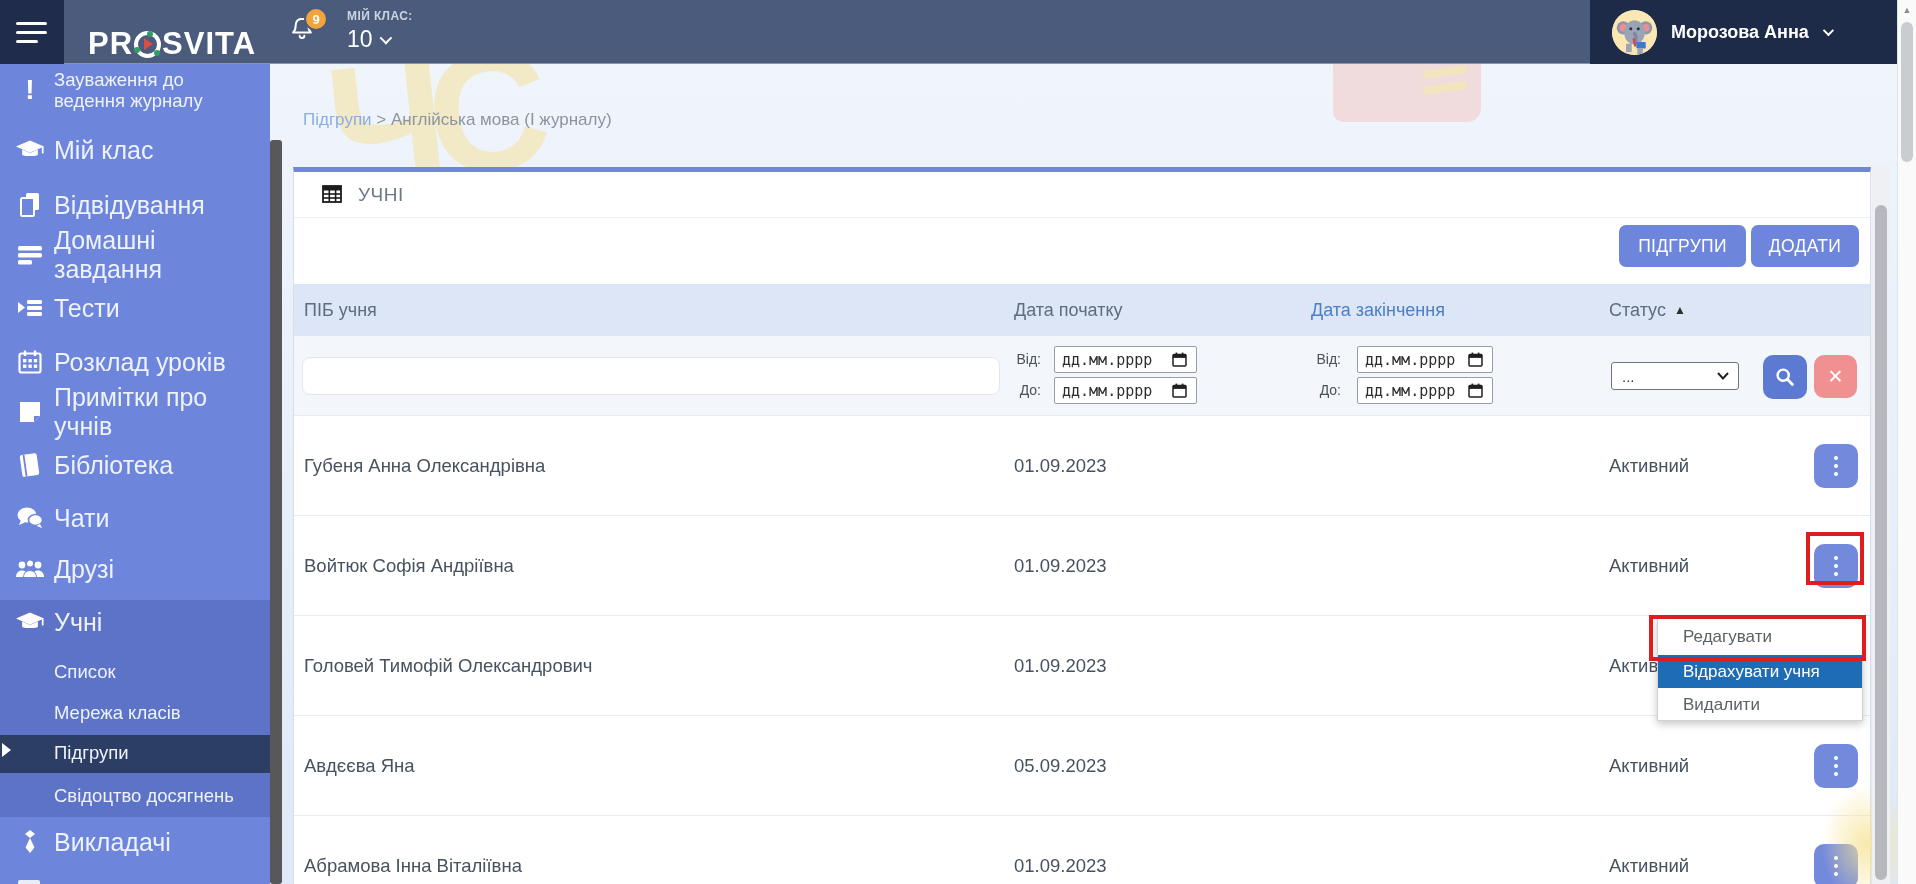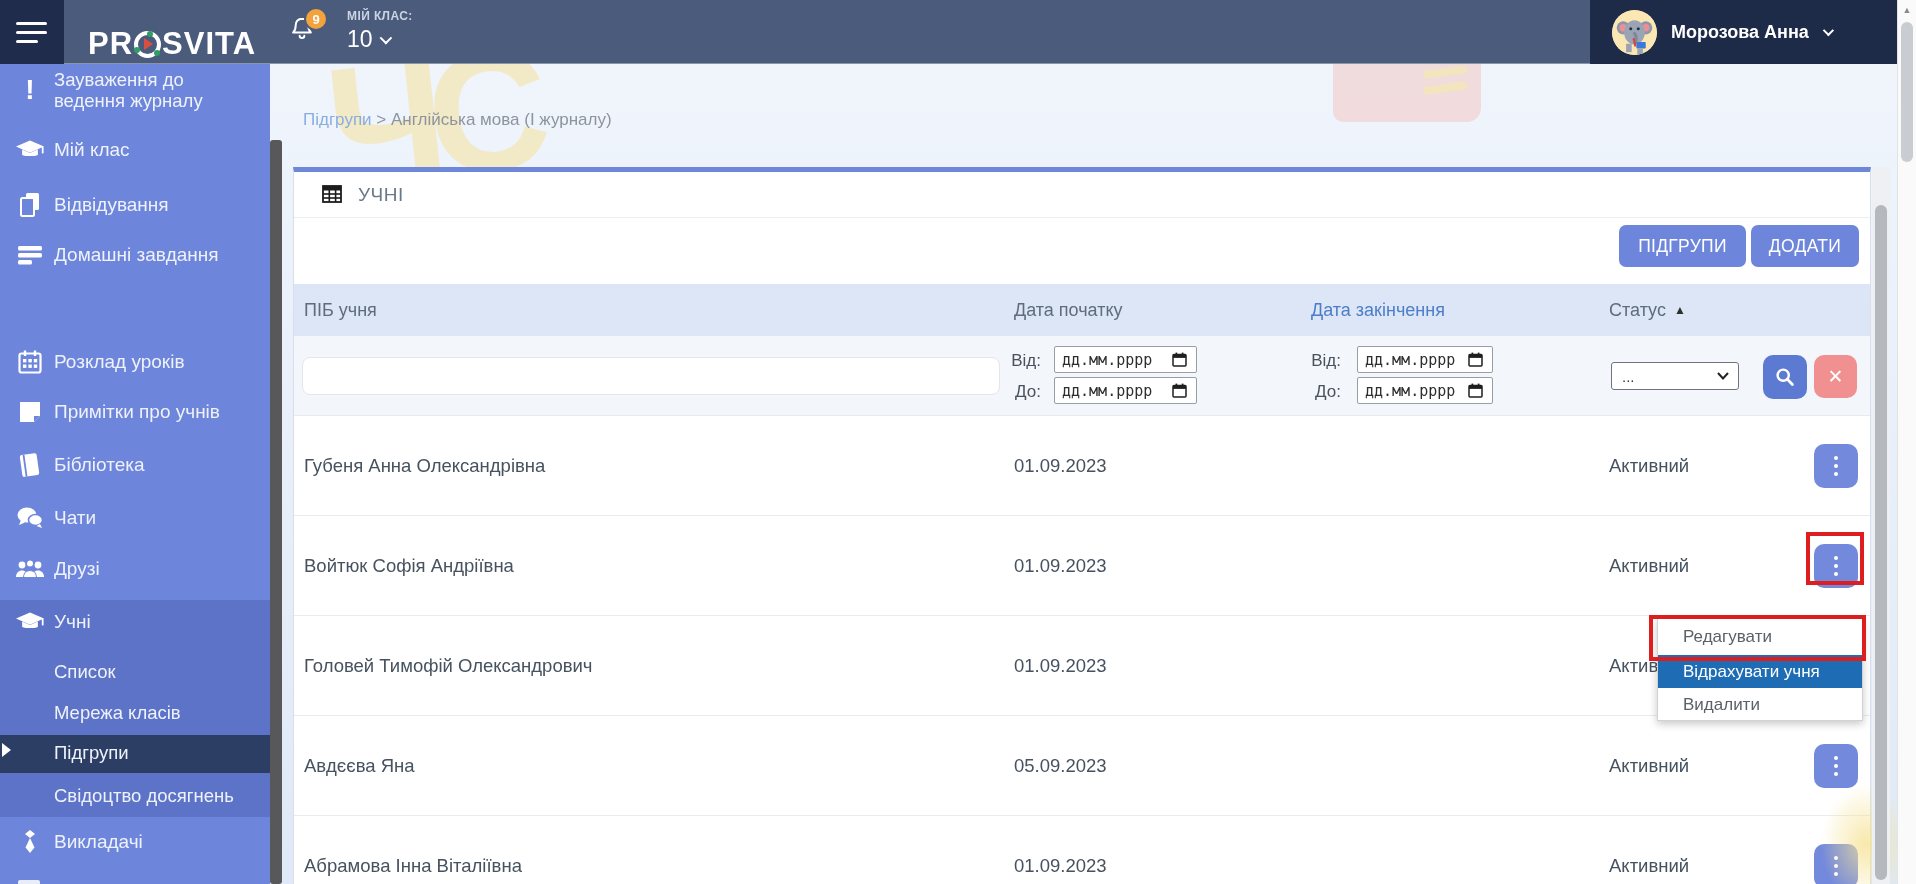--- a/index.html
+++ b/index.html
@@ -38,21 +38,21 @@
 
   
   .sidebar { position:absolute; left:0; top:64px; width:270px; height:820px; background:#6d85da; z-index:40; }
   .sec-bg { position:absolute; left:0; top:536px; width:270px; height:217px; background:#5c73c8; }
   .active-bg { position:absolute; left:0; top:671px; width:270px; height:38px; background:#2c3e63; }
   .active-arrow { position:absolute; left:2px; top:679px; width:0; height:0;
     border-left:9px solid #fff; border-top:7px solid transparent; border-bottom:7px solid transparent; }
   .s-item { position:absolute; left:0; width:270px; height:44px; display:flex; align-items:center; cursor:pointer; }
   .s-item .ico { position:absolute; left:16px; width:28px; height:28px; display:flex;
     align-items:center; justify-content:center; }
-  .s-item .lbl { position:absolute; left:54px; color:#eef2fb; font-size:19px; }
+  .s-item .lbl { position:absolute; left:54px; color:#eef2fb; font-size:25px; }
   .s-item .lbl.two { line-height:21.5px; width:190px; font-size:18.5px; }
   .s-sub { position:absolute; left:0; width:270px; height:40px; display:flex; align-items:center; cursor:pointer; }
   .s-sub .lbl { position:absolute; left:54px; color:#eef2fb; font-size:18.5px; }
   .excl { color:#fff; font-size:28px; font-weight:700; }
   .sliver { position:absolute; left:18px; top:816px; width:22px; height:5px; background:#fff;
     border-radius:2px; opacity:.85; }
   .sb-scroll { position:absolute; left:270px; top:140px; width:12px; height:744px;
     background:#58585b; border-radius:3px; z-index:45; cursor:pointer; }
 
   
@@ -82,21 +82,21 @@
   .btn.subgroups { left:1325px; width:127px; }
   .btn.add { left:1457px; width:108px; }
   .thead { position:absolute; left:0; top:112px; width:100%; height:52px; background:#dce6f7; }
   .th { position:absolute; top:0; height:52px; display:flex; align-items:center; font-size:18px; color:#5e6c7c; }
   .th.link { color:#4c7ec8; cursor:pointer; }
   .th .sort { font-size:12px; color:#2f2f2f; margin-left:8px; }
   .frow { position:absolute; left:0; top:164px; width:100%; height:80px; background:#f3f7fb;
     border-bottom:1px solid #e8eaee; }
   .name-filter { position:absolute; left:8px; top:21px; width:698px; height:38px; border:1px solid #e2e6ed;
     border-radius:8px; background:#fff; font-size:17px; font-family:inherit; padding:0 12px; color:#333; }
-  .dlbl { position:absolute; width:42px; text-align:right; font-size:17px; color:#49525c; }
+  .dlbl { position:absolute; width:42px; text-align:right; font-size:14px; color:#49525c; }
   .dinput { position:absolute; height:27px; border:1px solid #999ea6; border-radius:2px; background:#fff;
     font-family:"DejaVu Sans Mono",monospace; font-size:15px; color:#2e2e2e; padding:0 24px 0 7px; }
   .dinput::placeholder { color:#2e2e2e; opacity:1; }
   .cal { position:absolute; pointer-events:none; }
   .sel { position:absolute; left:1317px; top:26px; width:128px; height:28px; background:#fff;
     border:1px solid #6f747c; border-radius:3px; font-size:15px; color:#333; display:flex;
     align-items:center; padding:0 10px; cursor:pointer; }
   .sel svg { position:absolute; right:9px; }
   .icon-btn { position:absolute; top:19px; width:44px; height:44px; border:none; border-radius:10px;
     display:flex; align-items:center; justify-content:center; cursor:pointer; }
@@ -224,20 +224,31 @@
     <div class="s-item" style="top:169px;">
       <span class="ico">
         <svg width="24" height="20" viewBox="0 0 24 20" fill="#fff">
             <rect x="0" y="1" width="24" height="4.5" rx="1.5"></rect>
             <rect x="0" y="8" width="24" height="4.5" rx="1.5"></rect>
             <rect x="0" y="15" width="14" height="4.5" rx="1.5"></rect>
           </svg>
       </span>
       <span class="lbl">Домашні завдання</span>
     </div>
+    <div class="s-item" style="top:222px;">
+      <span class="ico">
+        <svg width="24" height="18" viewBox="0 0 24 18" fill="#fff">
+            <polygon points="0,3 7,8.5 0,14"></polygon>
+            <rect x="9" y="1" width="15" height="4" rx="1.3"></rect>
+            <rect x="9" y="7" width="15" height="4" rx="1.3"></rect>
+            <rect x="9" y="13" width="15" height="4" rx="1.3"></rect>
+          </svg>
+      </span>
+      <span class="lbl">Тести</span>
+    </div>
     <div class="s-item" style="top:276px;">
       <span class="ico">
         <svg width="24" height="24" viewBox="0 0 24 24">
             <rect x="1.5" y="3.5" width="21" height="19" rx="2" fill="none" stroke="#fff" stroke-width="2.2"></rect>
             <line x1="7" y1="0.5" x2="7" y2="6" stroke="#fff" stroke-width="2.4"></line>
             <line x1="17" y1="0.5" x2="17" y2="6" stroke="#fff" stroke-width="2.4"></line>
             <rect x="5" y="9" width="3.4" height="3.4" fill="#fff"></rect>
             <rect x="10.4" y="9" width="3.4" height="3.4" fill="#fff"></rect>
             <rect x="15.8" y="9" width="3.4" height="3.4" fill="#fff"></rect>
             <rect x="5" y="14.5" width="3.4" height="3.4" fill="#fff"></rect>

